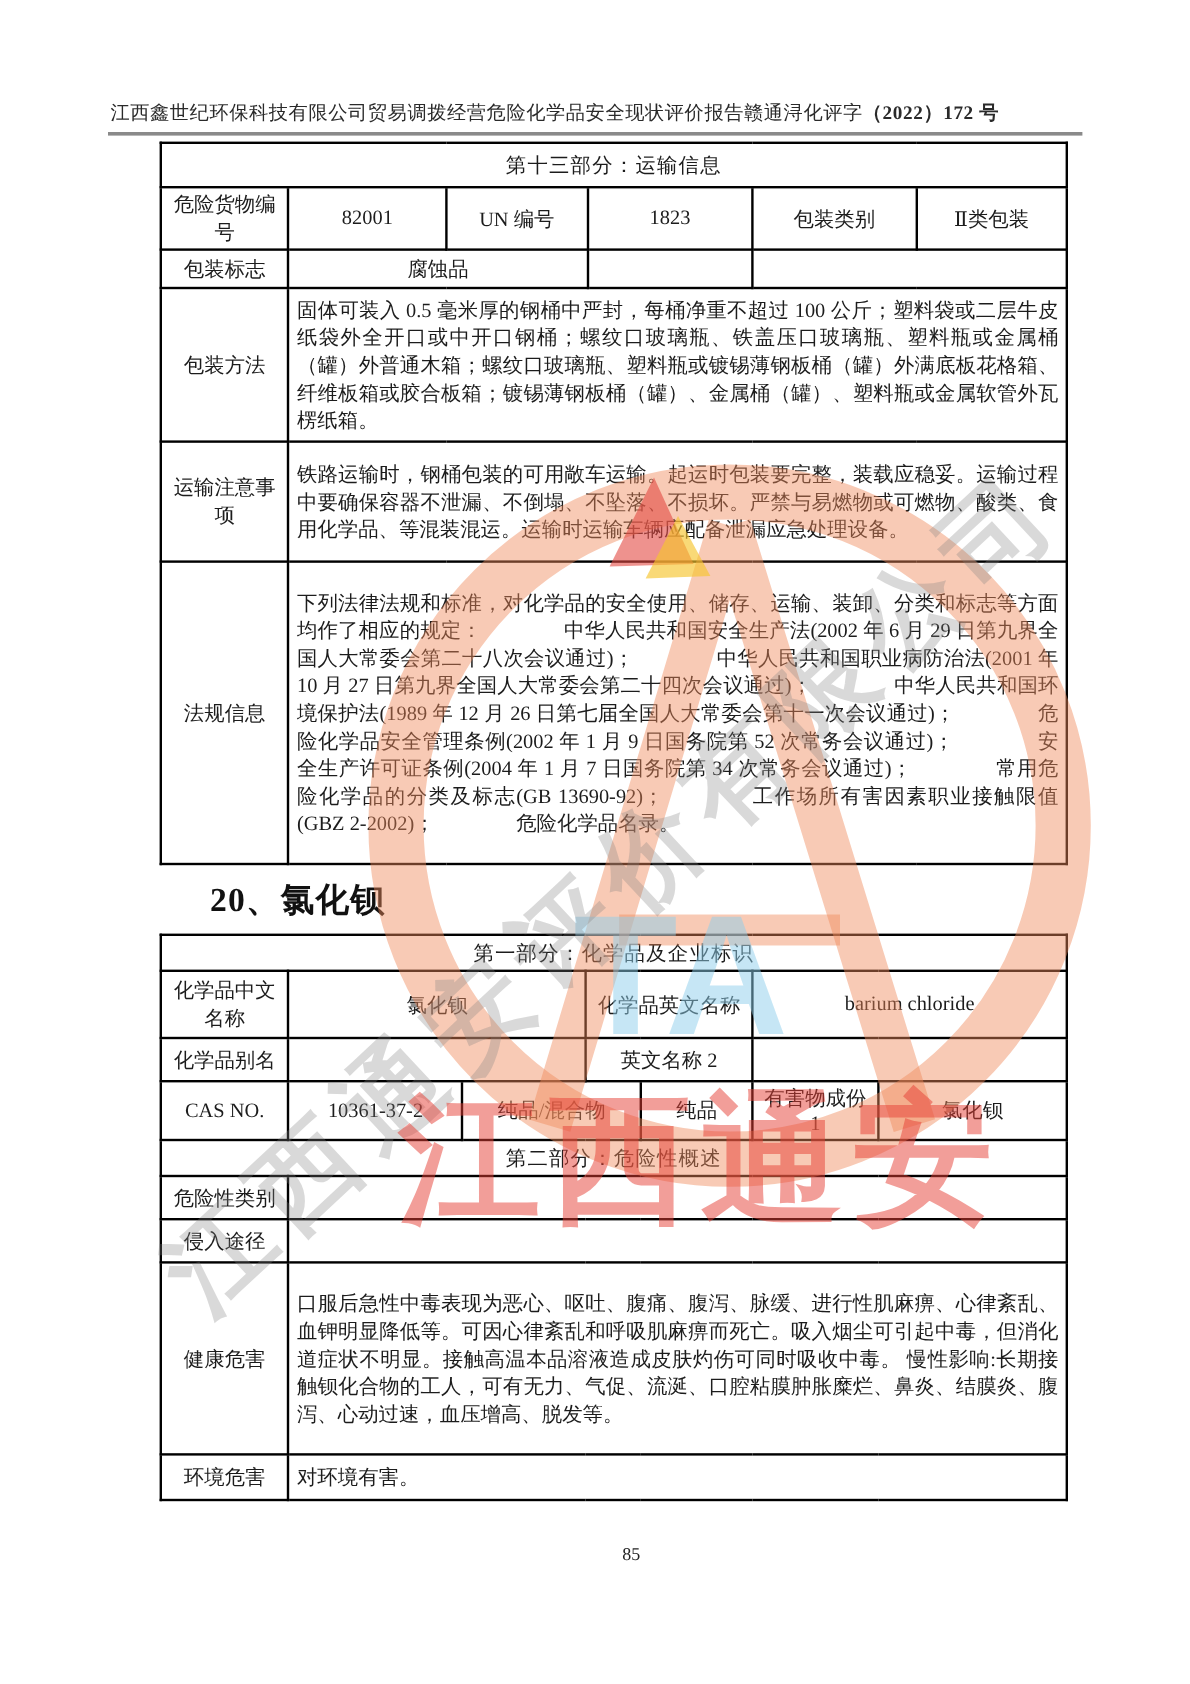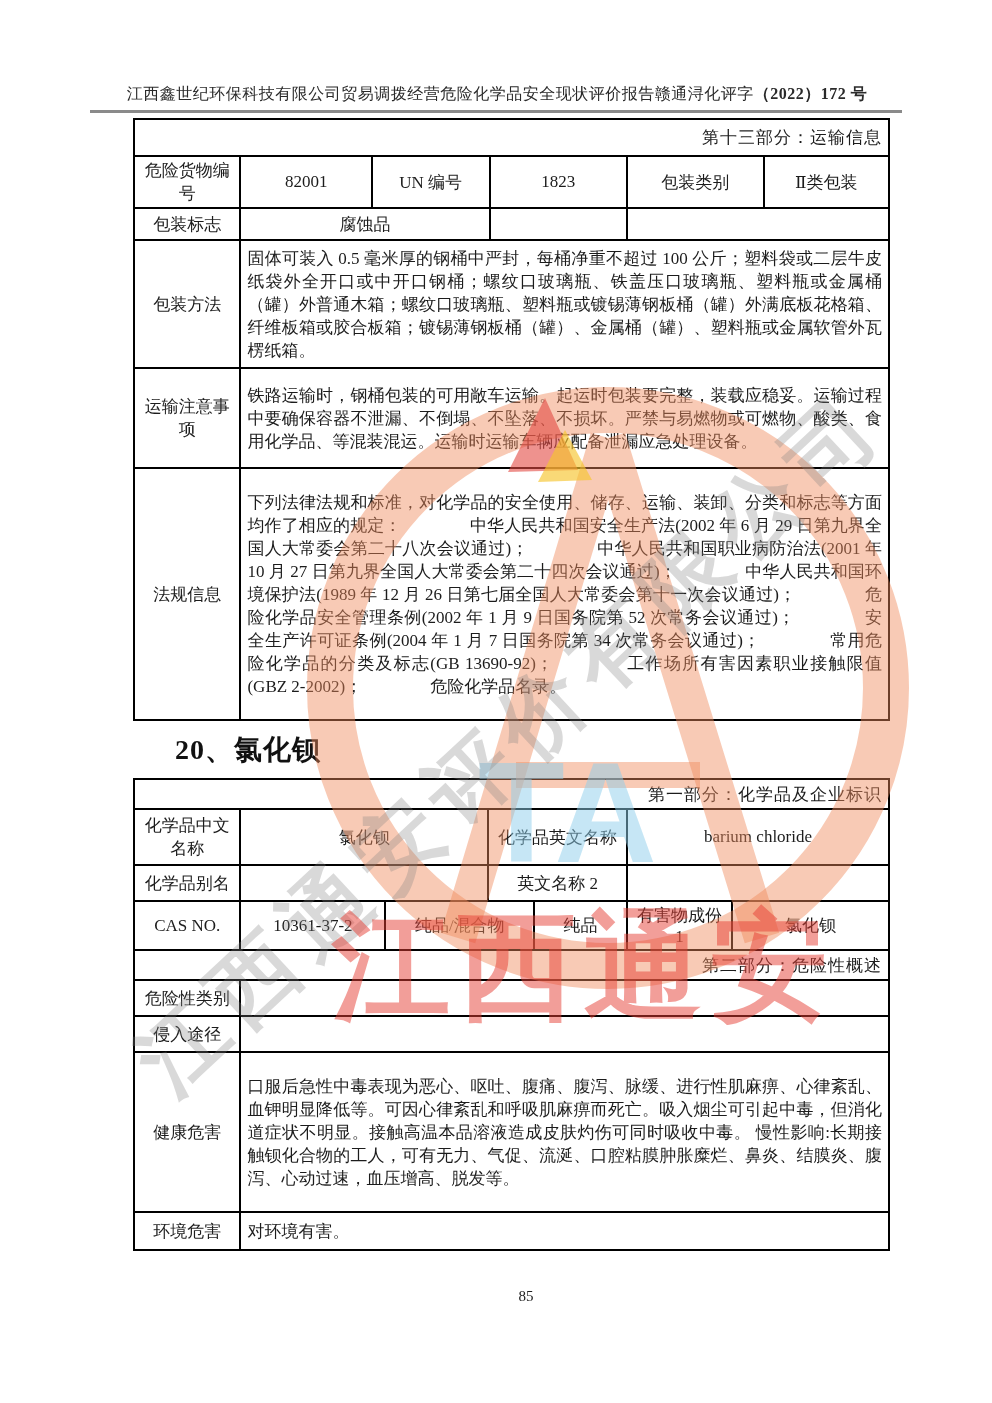--- a/index.html
+++ b/index.html
@@ -2,37 +2,37 @@
 <html><head>
 <meta charset="utf-8">
 <style>
   html,body{margin:0;padding:0;}
   body{
     width:992px;height:1403px;background:#ffffff;position:relative;overflow:hidden;
     font-family:"Liberation Serif","DejaVu Serif",serif;color:#1c1c1c;
   }
   .page-header{
     position:absolute;left:92px;top:84px;width:810px;height:24px;
-    display:flex;justify-content:center;align-items:baseline;
+    display:flex;justify-content:flex-start;align-items:baseline;
     font-size:16px;letter-spacing:0.5px;color:#2a2a2a;
   }
   .page-header .doc-no b{font-weight:700;}
   .header-rule{
     position:absolute;left:90px;top:110px;width:812px;height:3px;background:#8a8a8a;
   }
   .content{position:absolute;left:133px;top:118px;width:757px;z-index:1;}
   table.doc{
     border-collapse:collapse;width:757px;table-layout:fixed;
     font-size:17px;
   }
   table.doc td{
     border:2px solid #000;padding:2px 6px;vertical-align:middle;
     overflow:hidden;
   }
-  td.sec{ text-align:right;letter-spacing:1px; }
+  td.sec{ text-align:center;letter-spacing:1px; }
   td.lab{ text-align:center; }
   td.val-c{ text-align:center;margin-top:45px; }
   td.val-l{ text-align:left;padding-left:9px; }
   td.longtext{
     text-align:justify;line-height:23px;padding:6px 9px 6px 9px;
   }
   .heading20{
     margin:10px 0 9px 42px;font-size:28px;font-weight:700;letter-spacing:1px;color:#111;
   }
   .page-footer{

